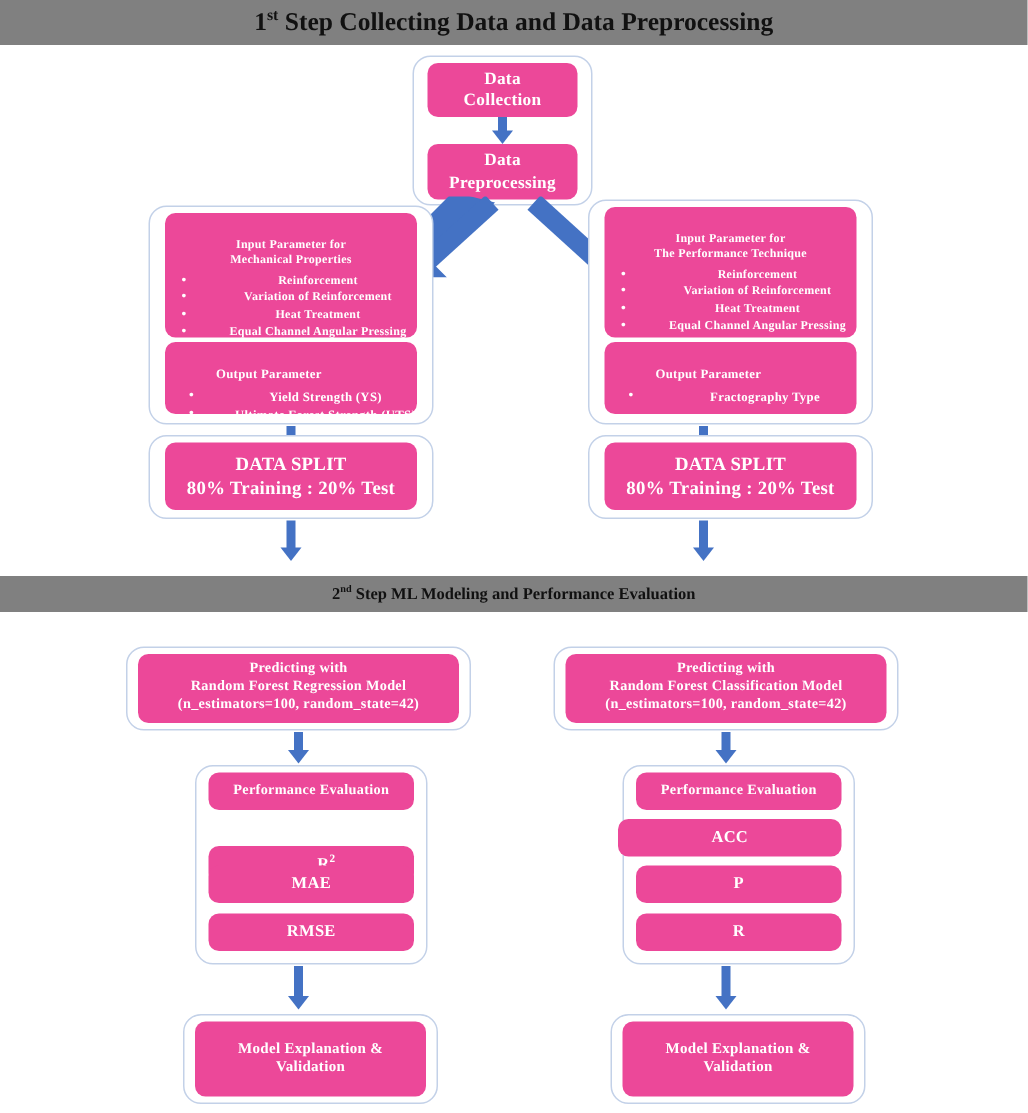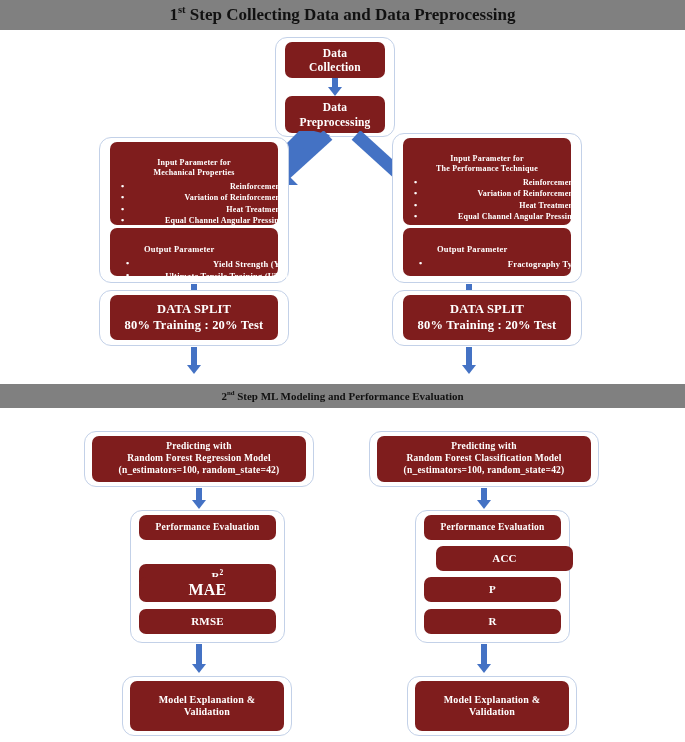--- a/index.html
+++ b/index.html
@@ -21,21 +21,21 @@
     font-weight:bold;
     font-family:"Liberation Serif", serif;
   }
   #band-1{top:0;height:30px;font-size:17px;}
   #band-2{top:384px;height:24px;font-size:11px;}
   .band sup{font-size:0.62em;vertical-align:super;line-height:0;}
 
   
   .bbox{
     position:absolute;
-    background:#7f1d1d;
+    background:#ec4899;
     color:#ffffff;
     border-radius:7px;
     box-sizing:border-box;
     display:flex;
     flex-direction:column;
     align-items:center;
     justify-content:center;
     font-weight:bold;
     text-align:center;
     letter-spacing:0.2px;
@@ -67,21 +67,21 @@
   }
   .diag{position:absolute;}
 
   
   .blk-title{display:block;width:100%;text-align:center;}
   .bullets{
     list-style:none;
     margin:3px 0 0 0;
     padding:0 0 0 10px;
     width:100%;
-    text-align:right;
+    text-align:center;
     font-weight:bold;
   }
   .bullets li{
     position:relative;
     padding-left:26px;
     margin:1px 0;
     line-height:1.3;
   }
   .bullets li:before{
     content:"\2022";
@@ -146,21 +146,21 @@
       <li>Variation of Reinforcement</li>
       <li>Heat Treatment</li>
       <li>Equal Channel Angular Pressing</li>
     </ul>
   </div>
 
   <div class="bbox topalign leftblock" style="left:110px;top:228px;width:168px;height:48px;font-size:8.5px;">
     <span class="left-title">Output Parameter</span>
     <ul class="bullets">
       <li>Yield Strength (YS)</li>
-      <li>Ultimate Tensile Training (UTS)</li>
+      <li>Ultimate Forest Strength (UTS)</li>
     </ul>
   </div>
 
   <div class="arrow-v" style="left:187px;top:284px;height:17px;">
     <div class="shaft" style="height:8px;"></div>
     <div class="head" style="top:7px;"></div>
   </div>
 
   <div class="grp" style="left:99px;top:290px;width:190px;height:56px;"></div>
   <div class="bbox" style="left:110px;top:295px;width:168px;height:45px;font-size:12.5px;">
@@ -225,21 +225,21 @@
     <div class="head" style="top:12px;"></div>
   </div>
 
   <div class="grp" style="left:130px;top:510px;width:155px;height:133px;"></div>
   <div class="bbox" style="left:139px;top:515px;width:137px;height:25px;font-size:9.5px;">
     <span>Performance Evaluation</span>
   </div>
   <div class="bbox" style="left:139px;top:564px;width:137px;height:25px;font-size:11px;padding-left:20px;">
     <span><span>R</span><sup class="sq">2</sup></span>
   </div>
-  <div class="bbox" style="left:139px;top:577px;width:137px;height:25px;font-size:16px;">
+  <div class="bbox" style="left:139px;top:577px;width:137px;height:25px;font-size:11px;">
     <span>MAE</span>
   </div>
   <div class="bbox" style="left:139px;top:609px;width:137px;height:25px;font-size:11px;">
     <span>RMSE</span>
   </div>
 
   <div class="arrow-v" style="left:192px;top:644px;height:32px;">
     <div class="shaft" style="height:21px;"></div>
     <div class="head" style="top:20px;"></div>
   </div>
@@ -259,21 +259,21 @@
 
   <div class="arrow-v" style="left:477px;top:488px;height:22px;">
     <div class="shaft" style="height:13px;"></div>
     <div class="head" style="top:12px;"></div>
   </div>
 
   <div class="grp" style="left:415px;top:510px;width:155px;height:133px;"></div>
   <div class="bbox" style="left:424px;top:515px;width:137px;height:25px;font-size:9.5px;">
     <span>Performance Evaluation</span>
   </div>
-  <div class="bbox" style="left:436px;top:546px;width:137px;height:25px;font-size:11px;">
+  <div class="bbox" style="left:412px;top:546px;width:149px;height:25px;font-size:11px;">
     <span>ACC</span>
   </div>
   <div class="bbox" style="left:424px;top:577px;width:137px;height:25px;font-size:11px;">
     <span>P</span>
   </div>
   <div class="bbox" style="left:424px;top:609px;width:137px;height:25px;font-size:11px;">
     <span>R</span>
   </div>
 
   <div class="arrow-v" style="left:477px;top:644px;height:32px;">

